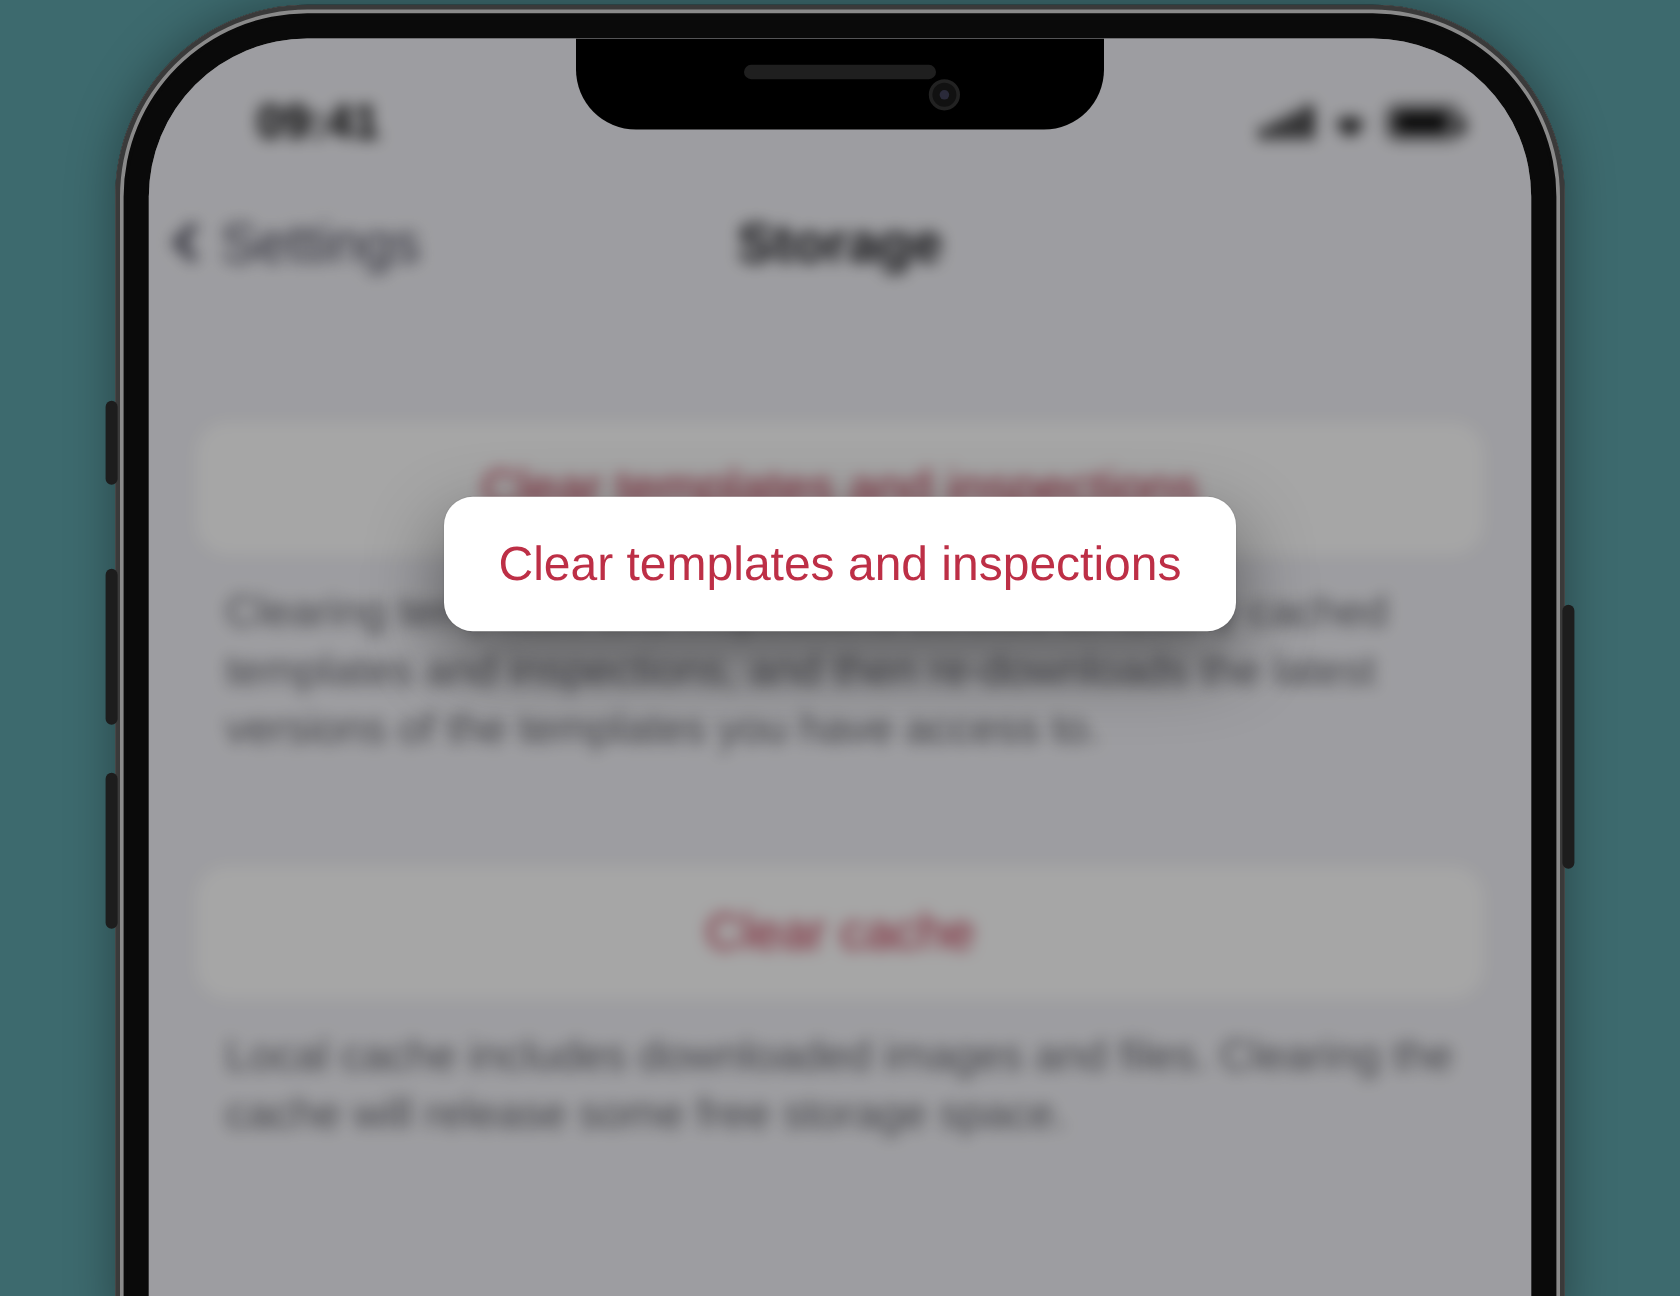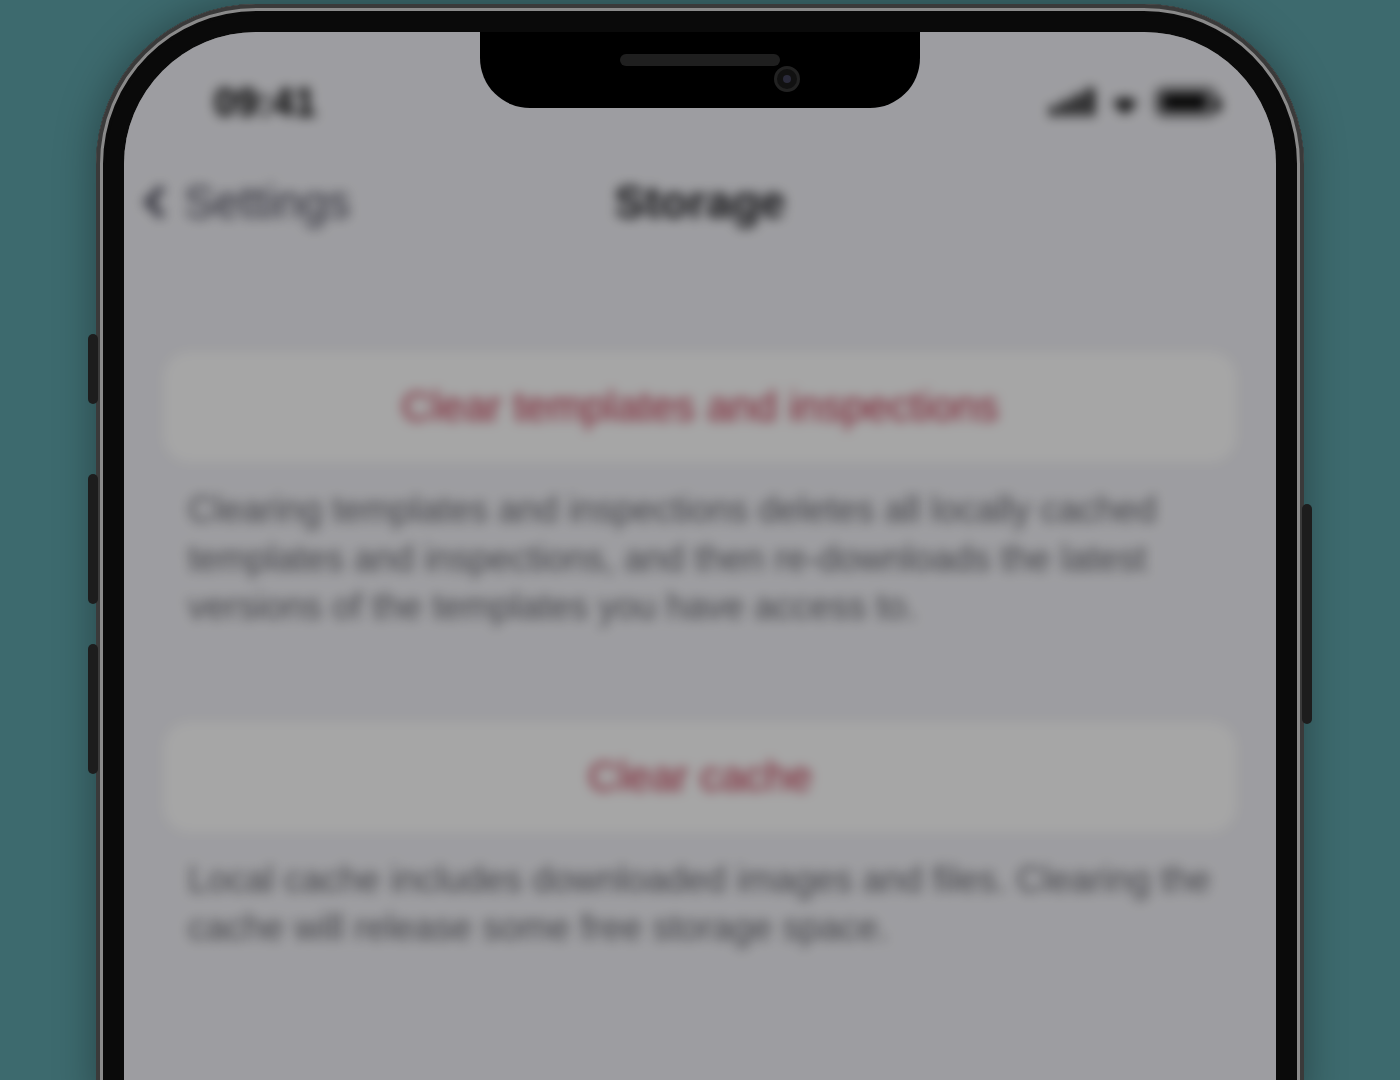--- a/index.html
+++ b/index.html
@@ -262,15 +262,18 @@
 
           <button class="cell-btn">
             <span>Clear cache</span>
           </button>
           <div class="footer-text">Local cache includes downloaded images and files. Clearing the cache will release some free storage space.</div>
         </div>
       </div>
 
       <div class="dim-overlay"></div>
 
+      <div class="highlight-btn">
+        <span>Clear templates and inspections</span>
+      </div>
     </div>
   </div>
 </div>
 
 </body></html>

